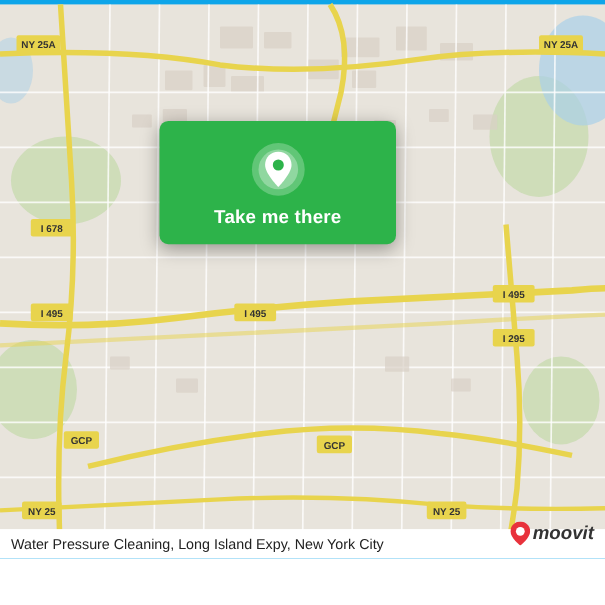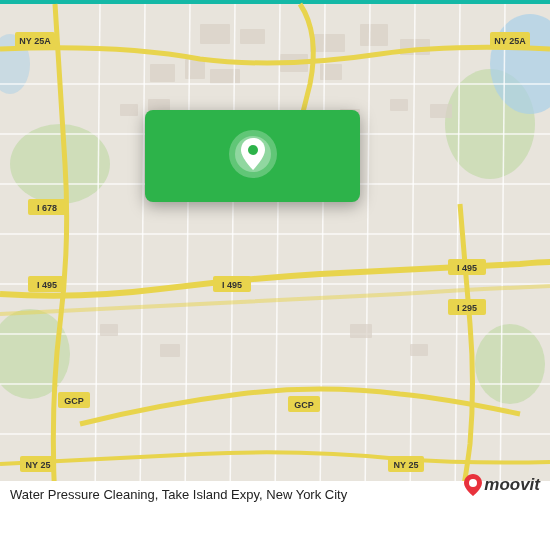--- a/index.html
+++ b/index.html
@@ -2,21 +2,21 @@
 <html><head>
   <meta charset="utf-8">
   <style>
     * { margin: 0; padding: 0; box-sizing: border-box; }
     body { width: 550px; height: 550px; overflow: hidden; font-family: Arial, sans-serif; }
 
     #map-container {
       position: relative;
       width: 550px;
       height: 508px;
-      background-color: #14b8a6;
+      background-color: #0ea5e9;
       overflow: hidden;
     }
 
     
     .map-svg {
       position: absolute;
       top: 0; left: 0;
       width: 100%; height: 100%;
     }
 
@@ -205,25 +205,26 @@
   <div class="location-card">
 
     <svg class="location-pin-icon" viewBox="0 0 52 52" xmlns="http://www.w3.org/2000/svg">
       <circle cx="26" cy="26" r="24" fill="white" opacity="0.25"></circle>
       <circle cx="26" cy="26" r="18" fill="white" opacity="0.3"></circle>
 
       <path d="M26 10 C19,10 14,15 14,22 C14,30 26,42 26,42 C26,42 38,30 38,22 C38,15 33,10 26,10 Z" fill="white"></path>
       <circle cx="26" cy="22" r="5" fill="#2db34a"></circle>
     </svg>
 
+    <button class="take-me-btn">Take me there</button>
   </div>
 
   <div class="bottom-bar">
     <div style="display:flex; align-items:center; justify-content:space-between;">
-      <span class="location-title">Water Pressure Cleaning, Take Island Expy, New York City</span>
+      <span class="location-title">Water Pressure Cleaning, Long Island Expy, New York City</span>
 
       <div class="moovit-logo">
         <svg class="moovit-pin" viewBox="0 0 18 22" xmlns="http://www.w3.org/2000/svg">
           <path d="M9 0 C4,0 0,4 0,9 C0,15 9,22 9,22 C9,22 18,15 18,9 C18,4 14,0 9,0 Z" fill="#e8323c"></path>
           <circle cx="9" cy="9" r="4" fill="white"></circle>
         </svg>
         <span class="moovit-text">moovit</span>
       </div>
     </div>
   </div>

